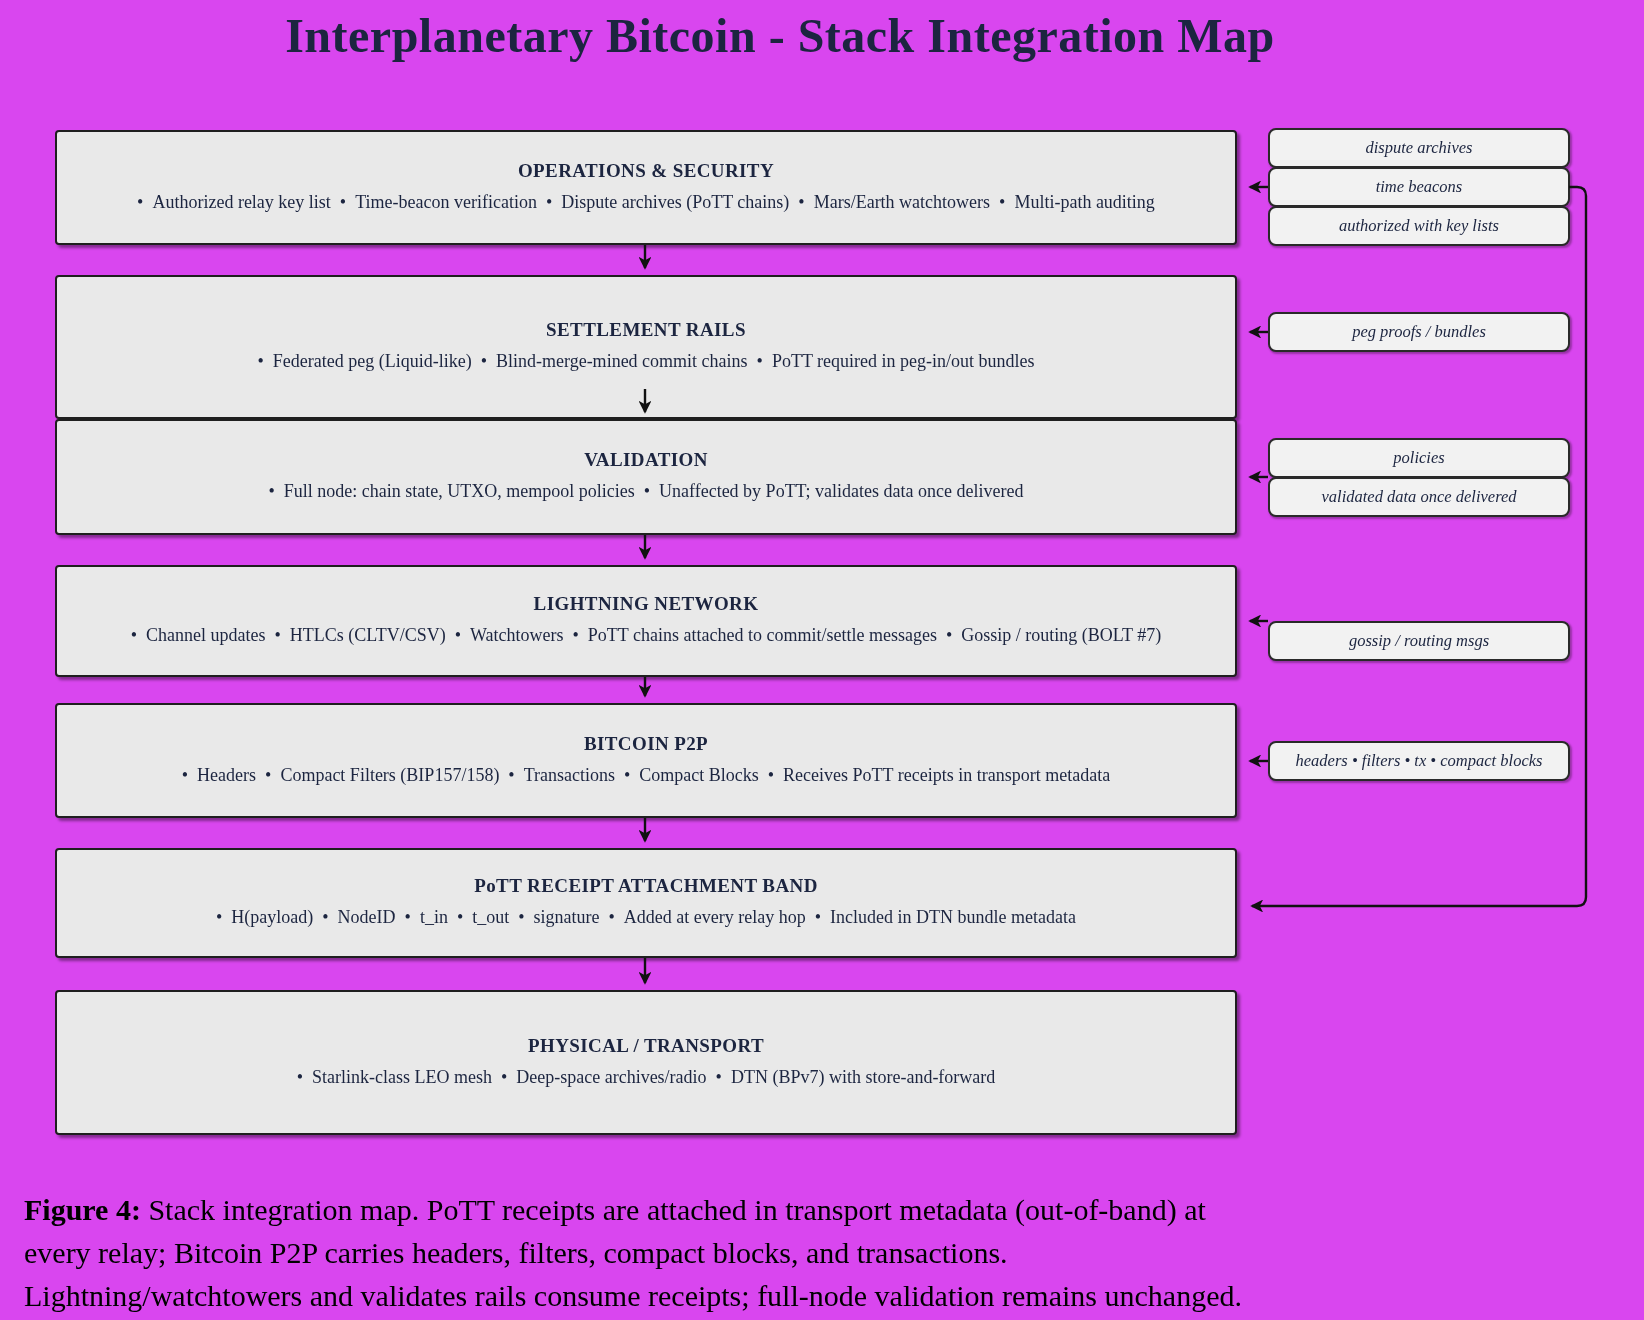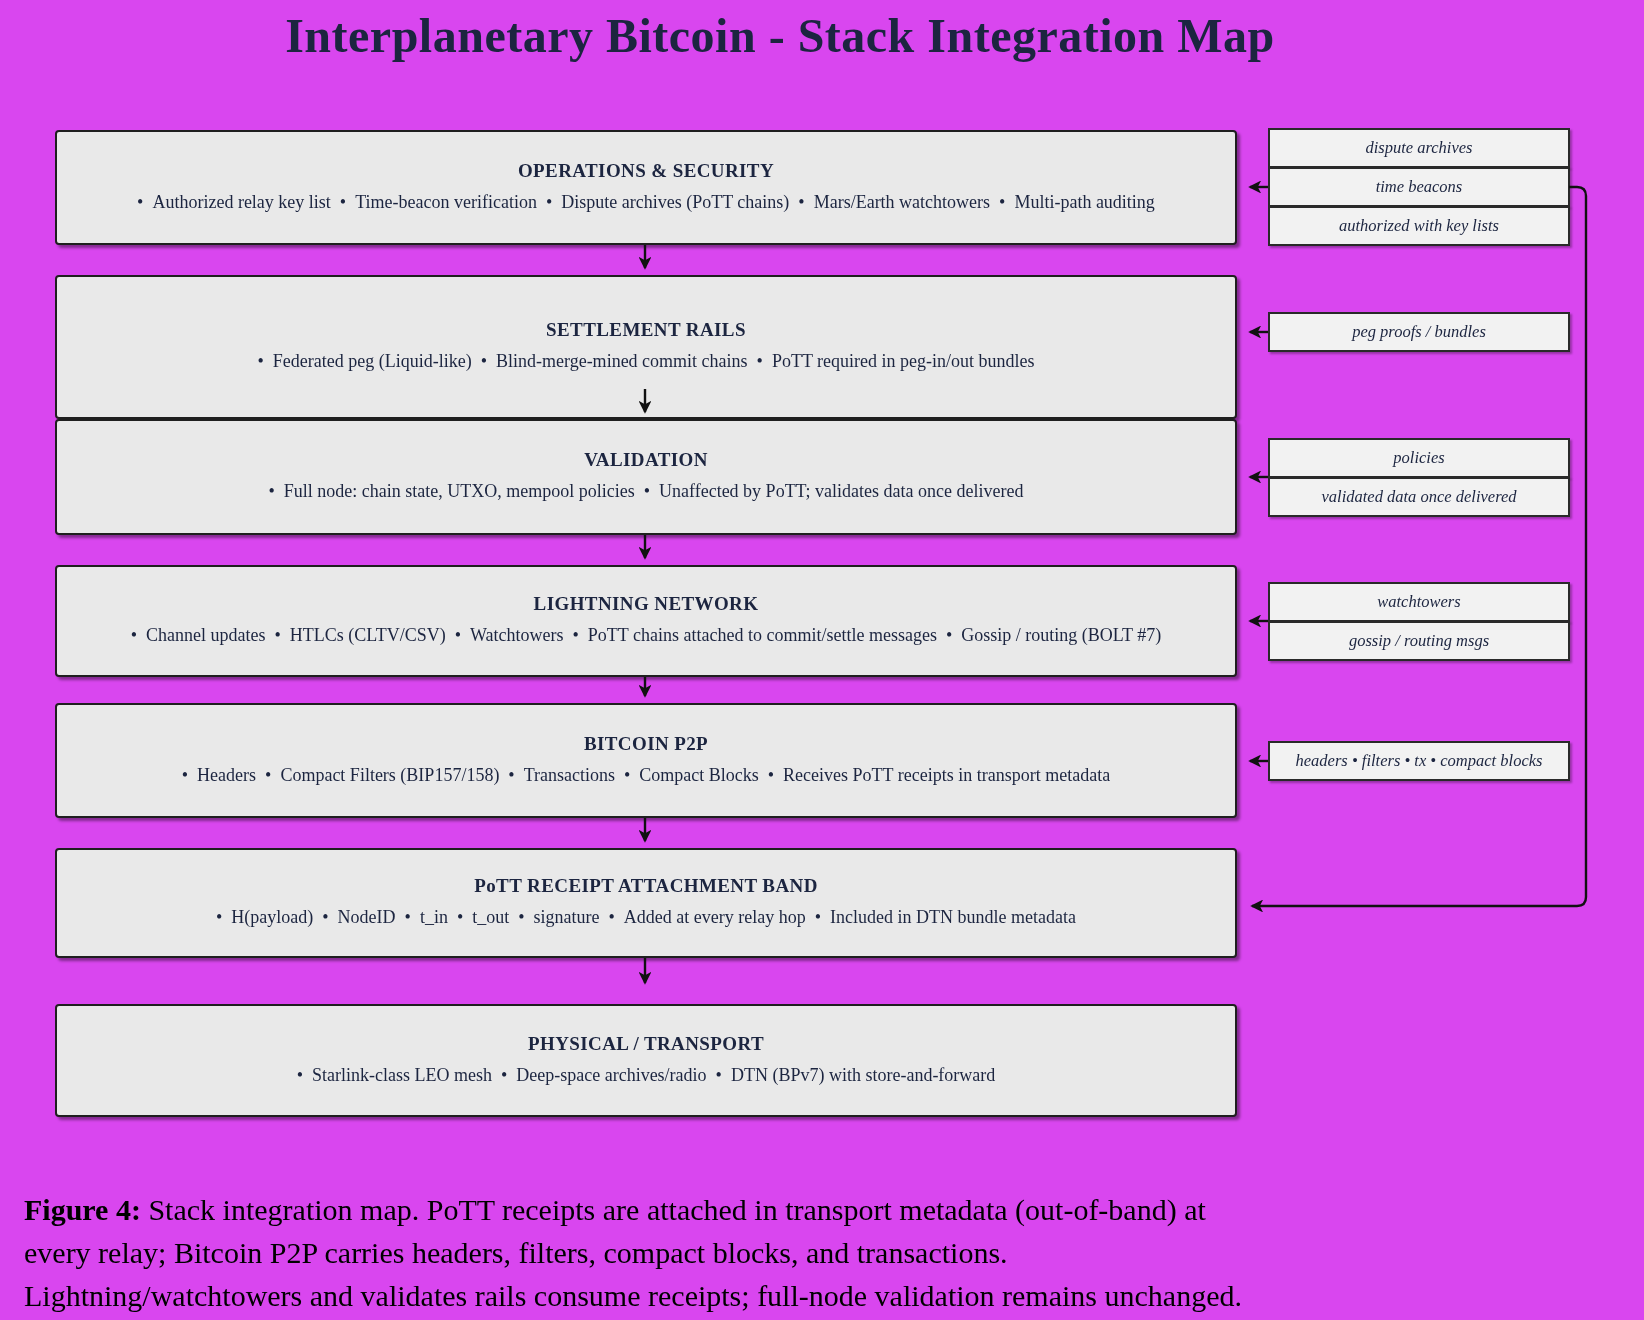--- a/index.html
+++ b/index.html
@@ -17,21 +17,21 @@
     border:2.5px solid #1f1f1f;border-radius:4px;
     box-shadow:3px 3px 3px rgba(0,0,0,0.40);
     display:flex;flex-direction:column;justify-content:center;align-items:center;
     gap:7px;padding:6px 34px;text-align:center;
   }
   .layer-title{font-weight:bold;font-size:19px;color:var(--ink,#1c2540);letter-spacing:0.4px;}
   .layer-items{font-size:18px;color:var(--ink,#1c2540);line-height:1.45;}
   .side-box{
     position:absolute;left:1268px;width:302px;height:40px;box-sizing:border-box;
     background:var(--side-fill,#f2f2f2);
-    border:2px solid #2a2a2a;border-radius:0;
+    border:2px solid #2a2a2a;border-radius:8px;
     box-shadow:1.5px 1.5px 2px rgba(0,0,0,0.30);
     display:flex;align-items:center;justify-content:center;
     font-style:italic;font-size:16.5px;color:var(--ink,#1c2540);
   }
   #connectors{position:absolute;top:0;left:0;pointer-events:none;}
   #connectors path{stroke:var(--line,#111111);stroke-width:2.4;fill:none;}
   .figure-caption{
     position:absolute;top:1188px;left:24px;width:1600px;
     font-size:30px;line-height:43px;color:#000000;
   }
@@ -67,35 +67,34 @@
   <div class="layer-box" style="top:703px;height:115px;">
     <div class="layer-title">BITCOIN P2P</div>
     <div class="layer-items">• Headers • Compact Filters (BIP157/158) • Transactions • Compact Blocks • Receives PoTT receipts in transport metadata</div>
   </div>
 
   <div class="layer-box" style="top:848px;height:110px;">
     <div class="layer-title">PoTT RECEIPT ATTACHMENT BAND</div>
     <div class="layer-items">• H(payload) • NodeID • t_in • t_out • signature • Added at every relay hop • Included in DTN bundle metadata</div>
   </div>
 
-  <div class="layer-box" style="top:990px;height:113px;margin-top:14px;">
+  <div class="layer-box" style="top:990px;height:145px;">
     <div class="layer-title">PHYSICAL / TRANSPORT</div>
     <div class="layer-items">• Starlink-class LEO mesh • Deep-space archives/radio • DTN (BPv7) with store-and-forward</div>
   </div>
 
   <div class="side-box" style="top:128px;">dispute archives</div>
   <div class="side-box" style="top:167px;">time beacons</div>
   <div class="side-box" style="top:206px;">authorized with key lists</div>
 
   <div class="side-box" style="top:312px;">peg proofs / bundles</div>
 
   <div class="side-box" style="top:438px;text-align:right;">policies</div>
   <div class="side-box" style="top:477px;">validated data once delivered</div>
 
-  <div class="side-box" style="top:582px;">watchtowers</div>
   <div class="side-box" style="top:621px;">gossip / routing msgs</div>
 
   <div class="side-box" style="top:741px;">headers • filters • tx • compact blocks</div>
 
   <svg id="connectors" width="1644" height="1320" viewBox="0 0 1644 1320">
     <defs>
       <marker id="arrow" viewBox="0 0 10 10" refX="8.6" refY="5" markerWidth="5.4" markerHeight="5.4" orient="auto-start-reverse">
         <path d="M0,0 L10,5 L0,10 L2.6,5 z" style="fill:var(--line,#111);stroke:none;"></path>
       </marker>
     </defs>

